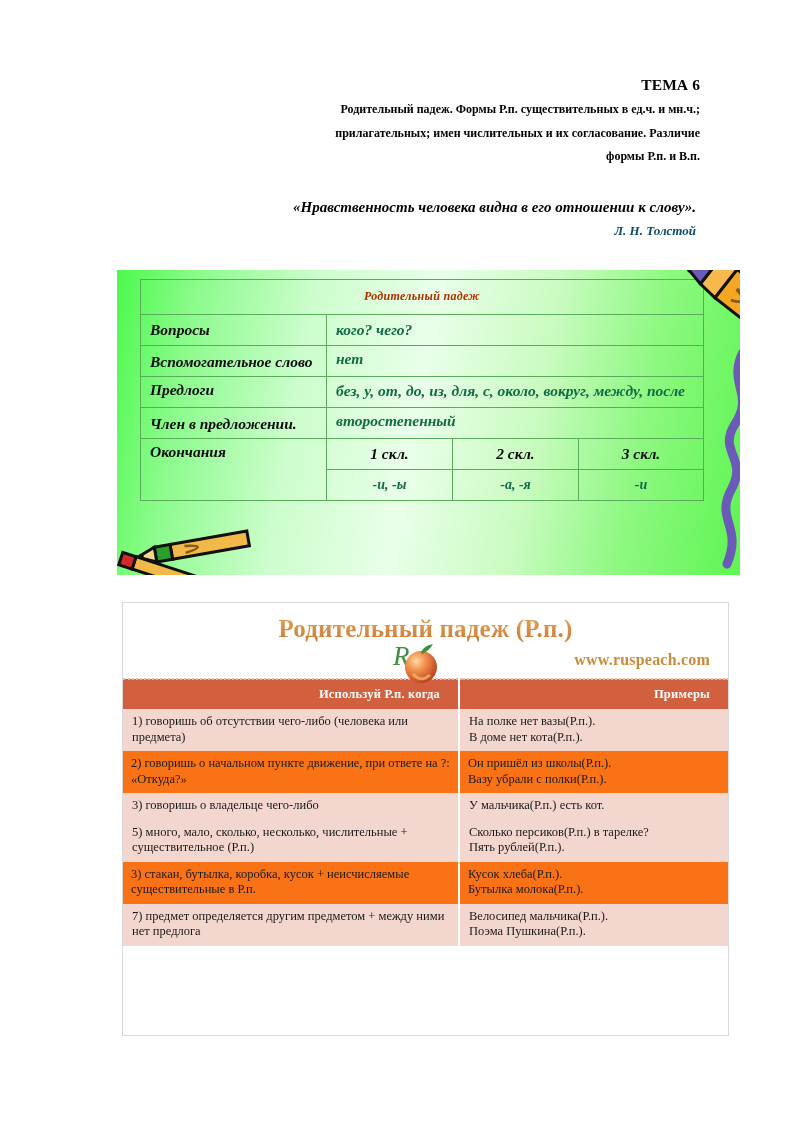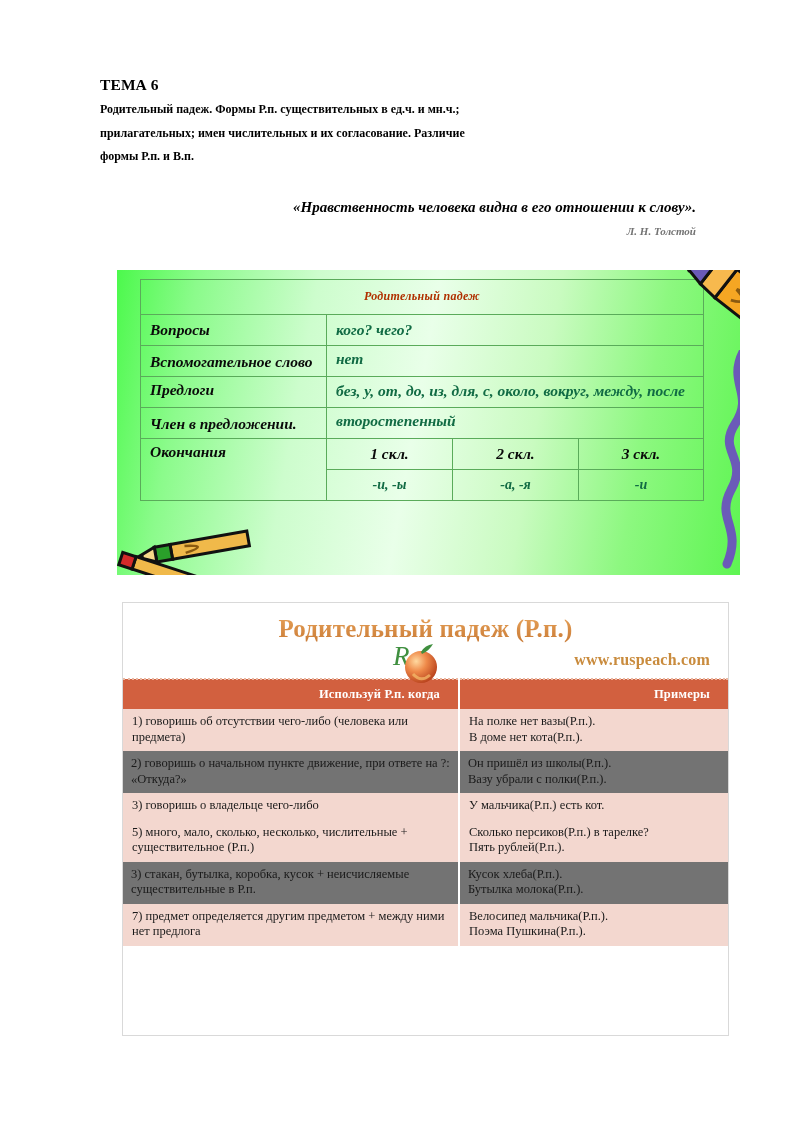--- a/index.html
+++ b/index.html
@@ -16,21 +16,21 @@
   }
 
   
   .doc {
     padding: 0;
   }
   .title-block {
     width: 600px;
     margin: 0 auto;
     padding-top: 74px;
-    text-align: left;
+    text-align: right;
   }
   .topic-line {
     font-family: "Liberation Serif", serif;
     font-weight: bold;
     font-size: 15.5px;
     line-height: 22px;
     color: #000;
     letter-spacing: 0.1px;
   }
   .subtitle {
@@ -53,23 +53,23 @@
     font-style: italic;
     font-weight: bold;
     font-size: 15px;
     line-height: 24px;
     color: #000;
   }
   .quote-author {
     font-family: "Liberation Serif", serif;
     font-style: italic;
     font-weight: bold;
-    font-size: 11px;
+    font-size: 13px;
     line-height: 24px;
-    color: #737373;
+    color: #0c4a6e;
     text-align: right;
   }
 
   
   .green-fig {
     position: absolute;
     left: 117px;
     top: 270px;
     width: 623px;
     height: 305px;
@@ -235,21 +235,21 @@
   .ptable td {
     font-family: "Liberation Serif", serif;
     font-size: 12.5px;
     color: #1a1a1a;
     padding: 5px 7px 6px 9px;
     vertical-align: top;
     line-height: 15.5px;
     border: none;
   }
   .ptable tr.odd td { background: #f3d7cf; }
-  .ptable tr.even td { background: #737373; padding-left: 8px; }
+  .ptable tr.even td { background: #f97316; padding-left: 8px; }
   .ptable td.c1 { border-right: 2px solid #ffffff; }
   .ptable col.col1 { width: 336px; }
 </style>
 </head>
 <body>
 
 <div class="doc">
 
   <div class="title-block">
     <div class="topic-line">ТЕМА 6</div>

